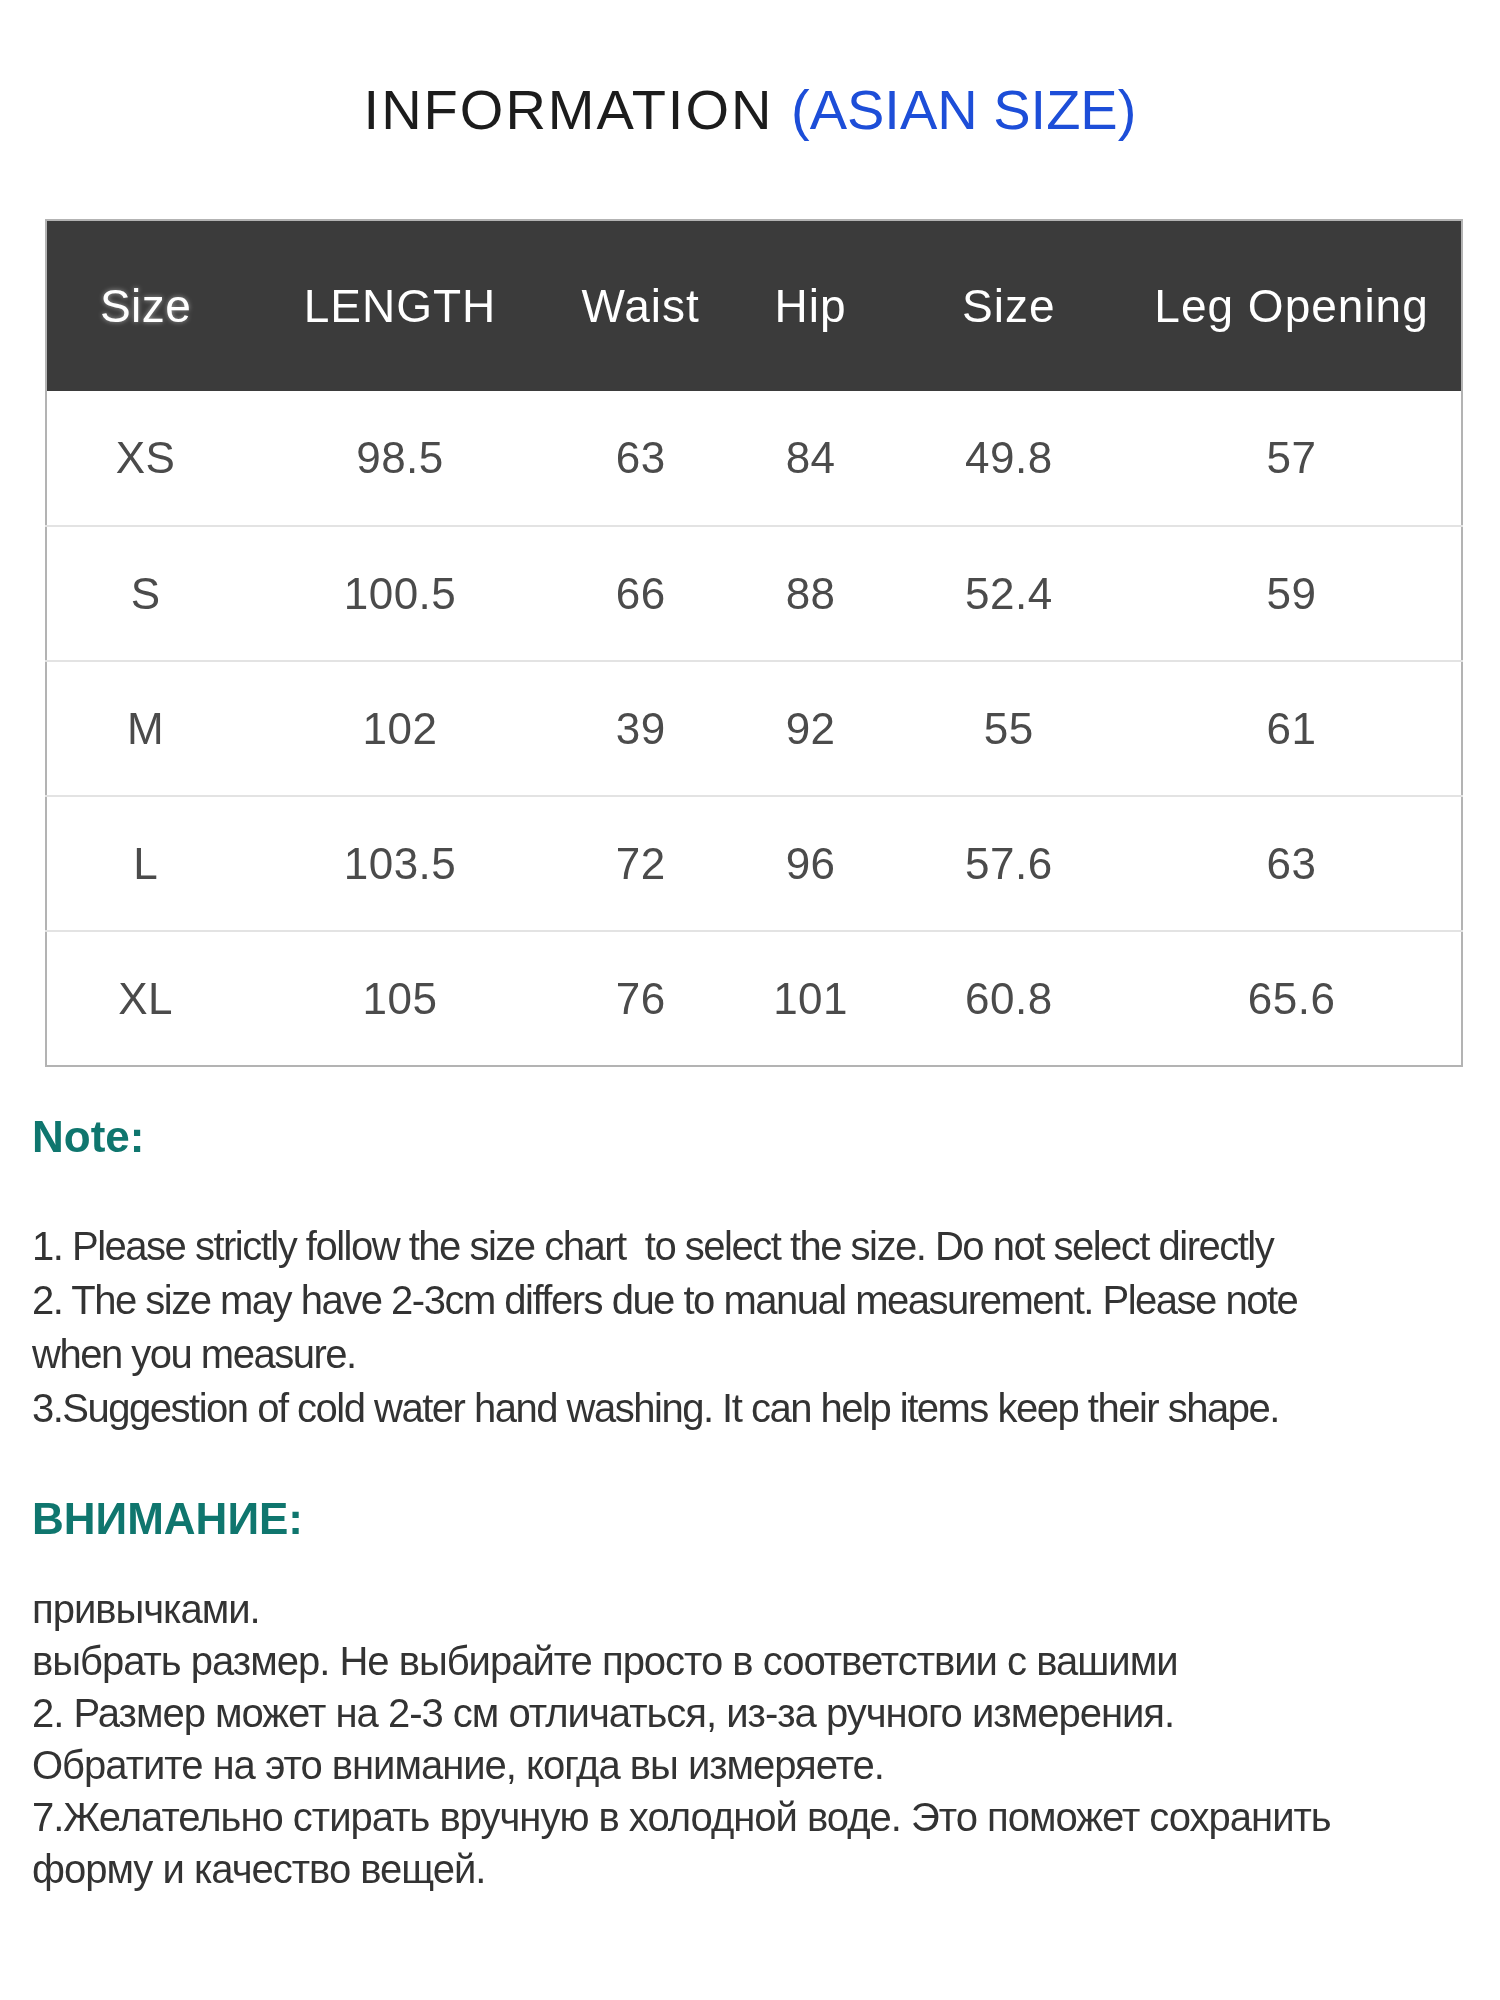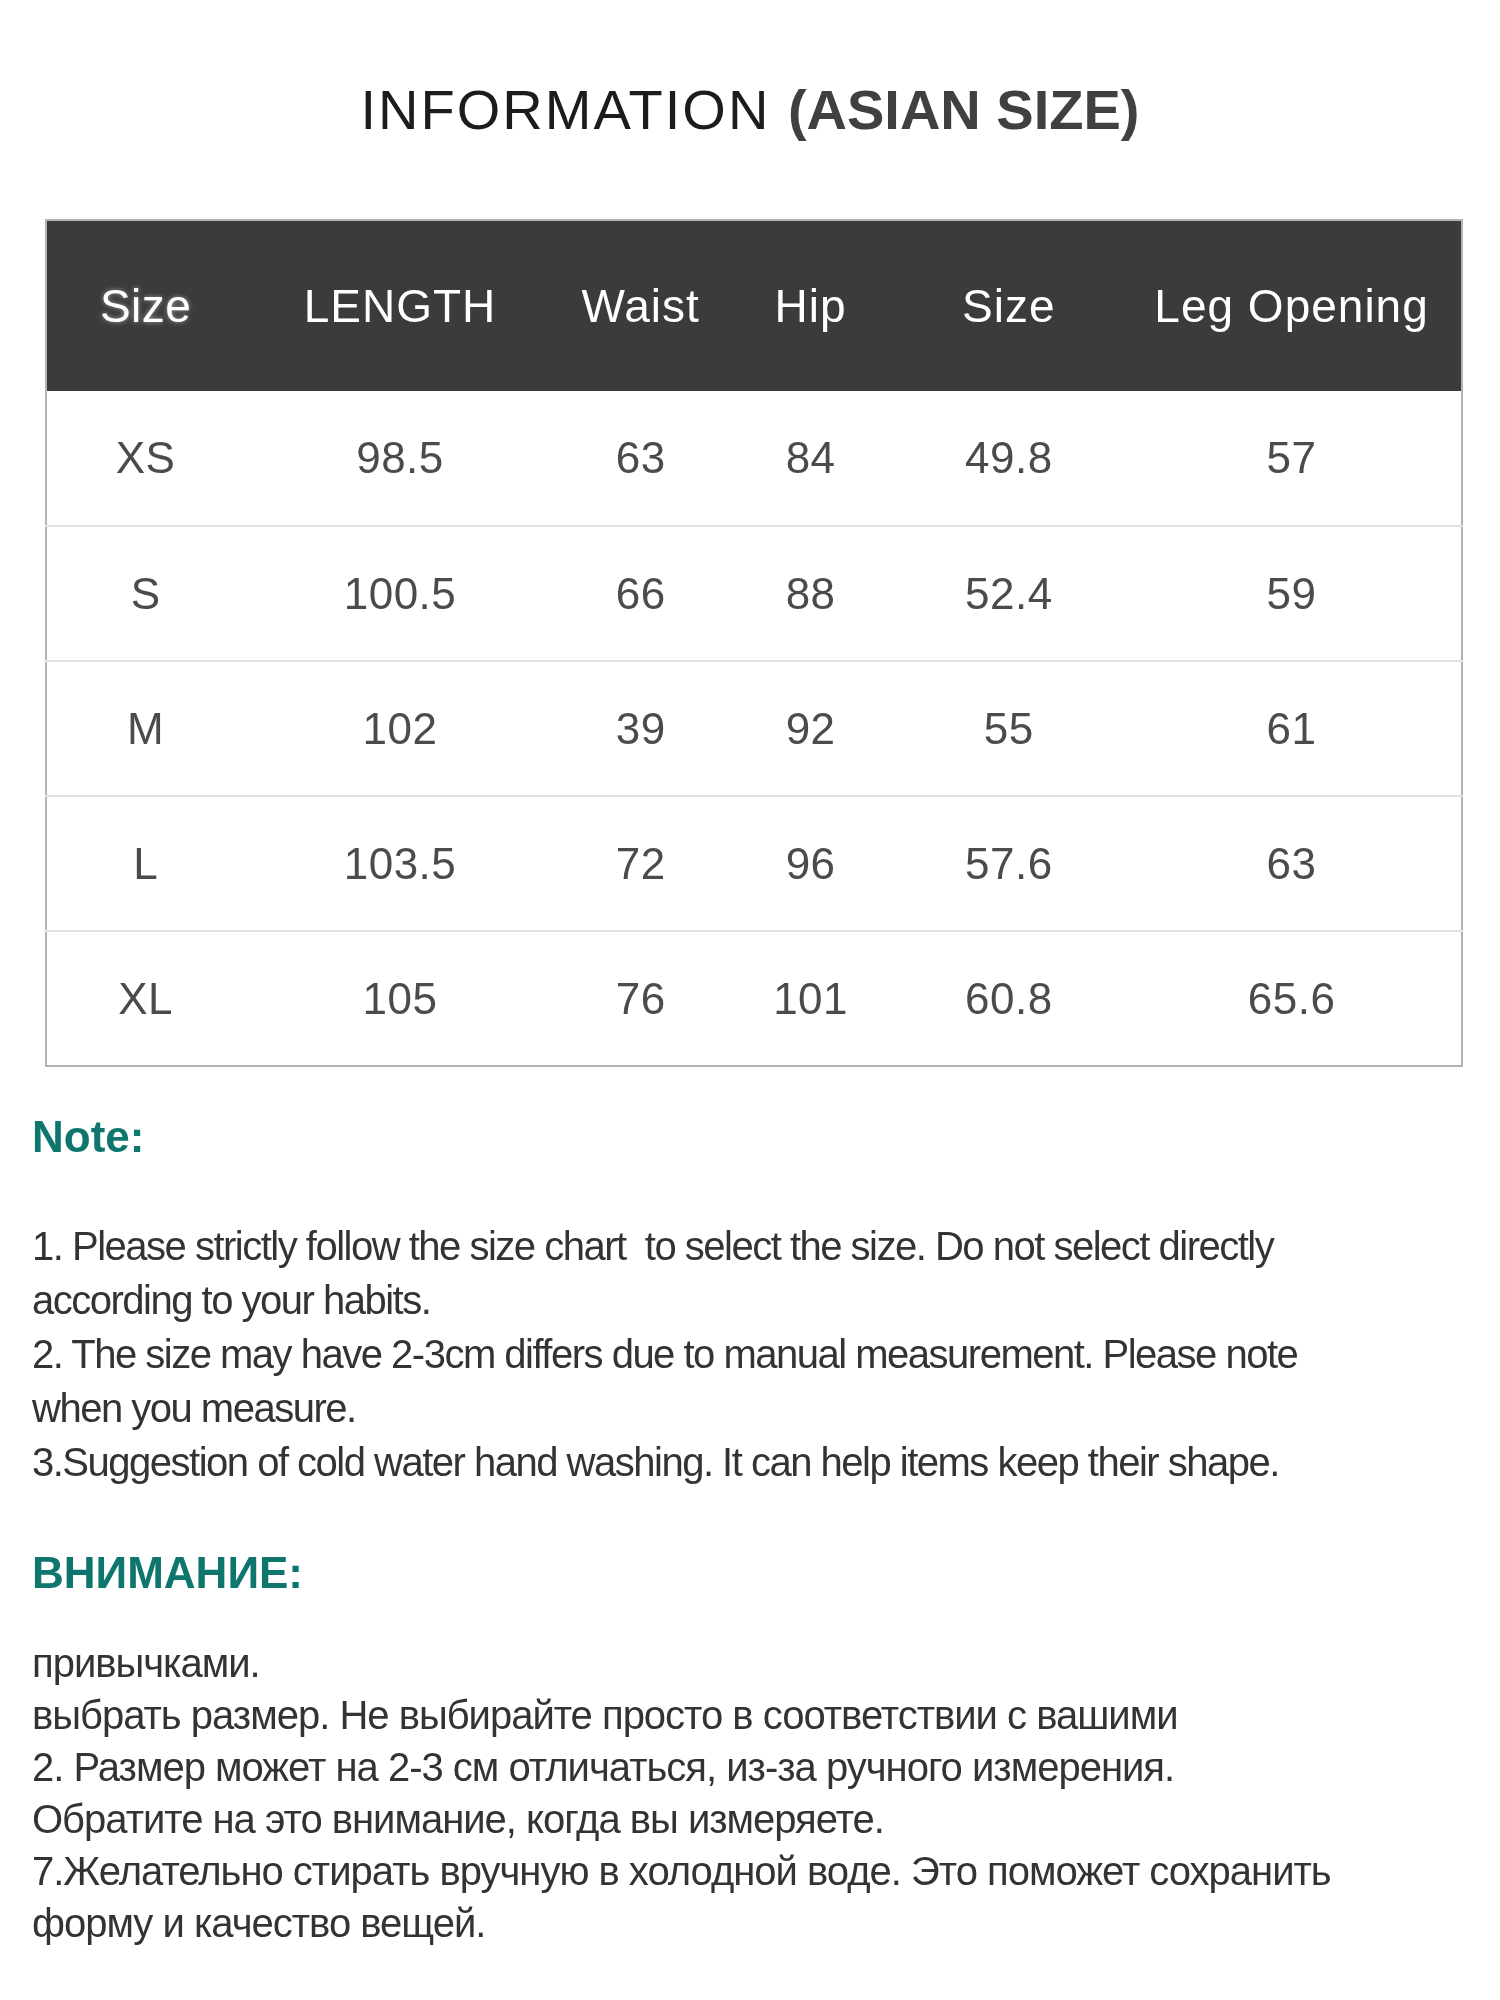--- a/index.html
+++ b/index.html
@@ -9,21 +9,21 @@
     overflow:hidden;
   }
   .page-title{
     margin:78px 0 0 0;
     text-align:center;
     font-size:56px;line-height:64px;
     font-weight:300;color:#1c1c1c;letter-spacing:2px;
     white-space:pre;
   }
   .page-title .title-bold{
-    font-weight:700;letter-spacing:0;color:#404040;
+    font-weight:400;letter-spacing:0;color:#1d4ed8;
   }
   table.size-table{
     border-collapse:collapse;table-layout:fixed;
     margin:77px 0 0 45px;width:1418px;
     border:2px solid #b3b3b3;
   }
   table.size-table thead tr{
     height:171px;background:#3b3b3b;
   }
   table.size-table th{
@@ -131,21 +131,20 @@
       <td>65.6</td>
     </tr>
   </tbody>
 </table>
 
 <div class="notes">
 
   <div class="section-heading">Note:</div>
   <div class="para">
     <div class="para-line">1. Please strictly follow the size chart  to select the size. Do not select directly</div>
-    <div class="para-line">according to your habits.</div>
     <div class="para-line">2. The size may have 2-3cm differs due to manual measurement. Please note</div>
     <div class="para-line">when you measure.</div>
     <div class="para-line">3.Suggestion of cold water hand washing. It can help items keep their shape.</div>
   </div>
 
   <div class="section-heading ru">ВНИМАНИЕ:</div>
   <div class="para ru">
     <div class="para-line">привычками.</div>
     <div class="para-line">выбрать размер. Не выбирайте просто в соответствии с вашими</div>
     <div class="para-line">2. Размер может на 2-3 см отличаться, из-за ручного измерения.</div>

